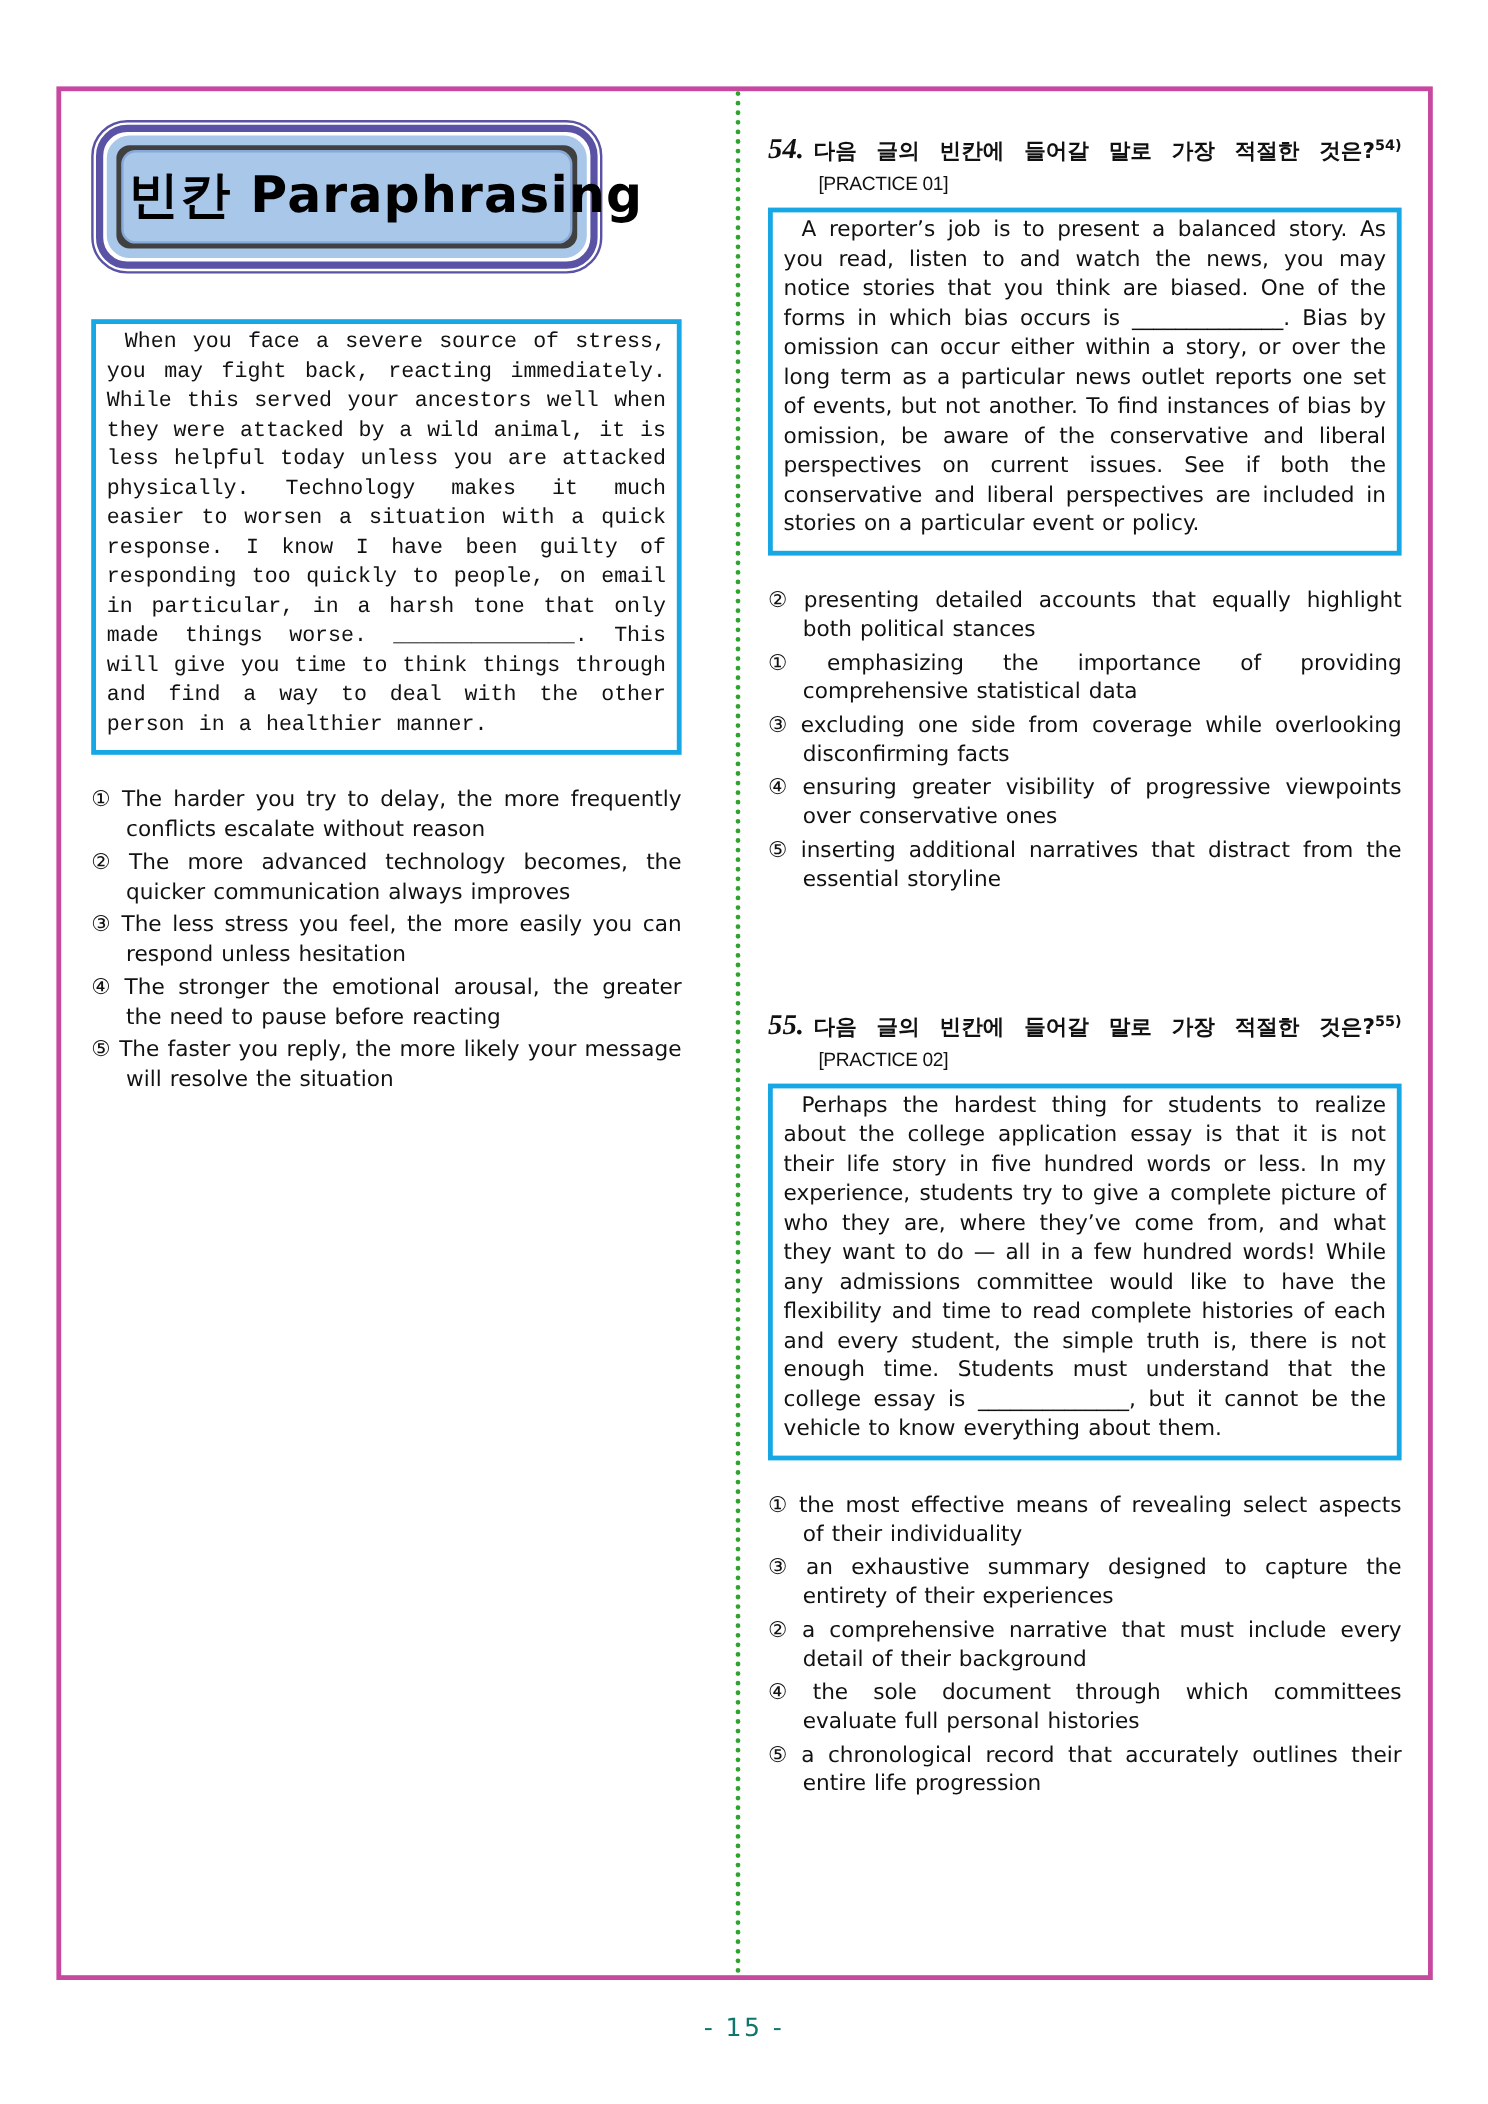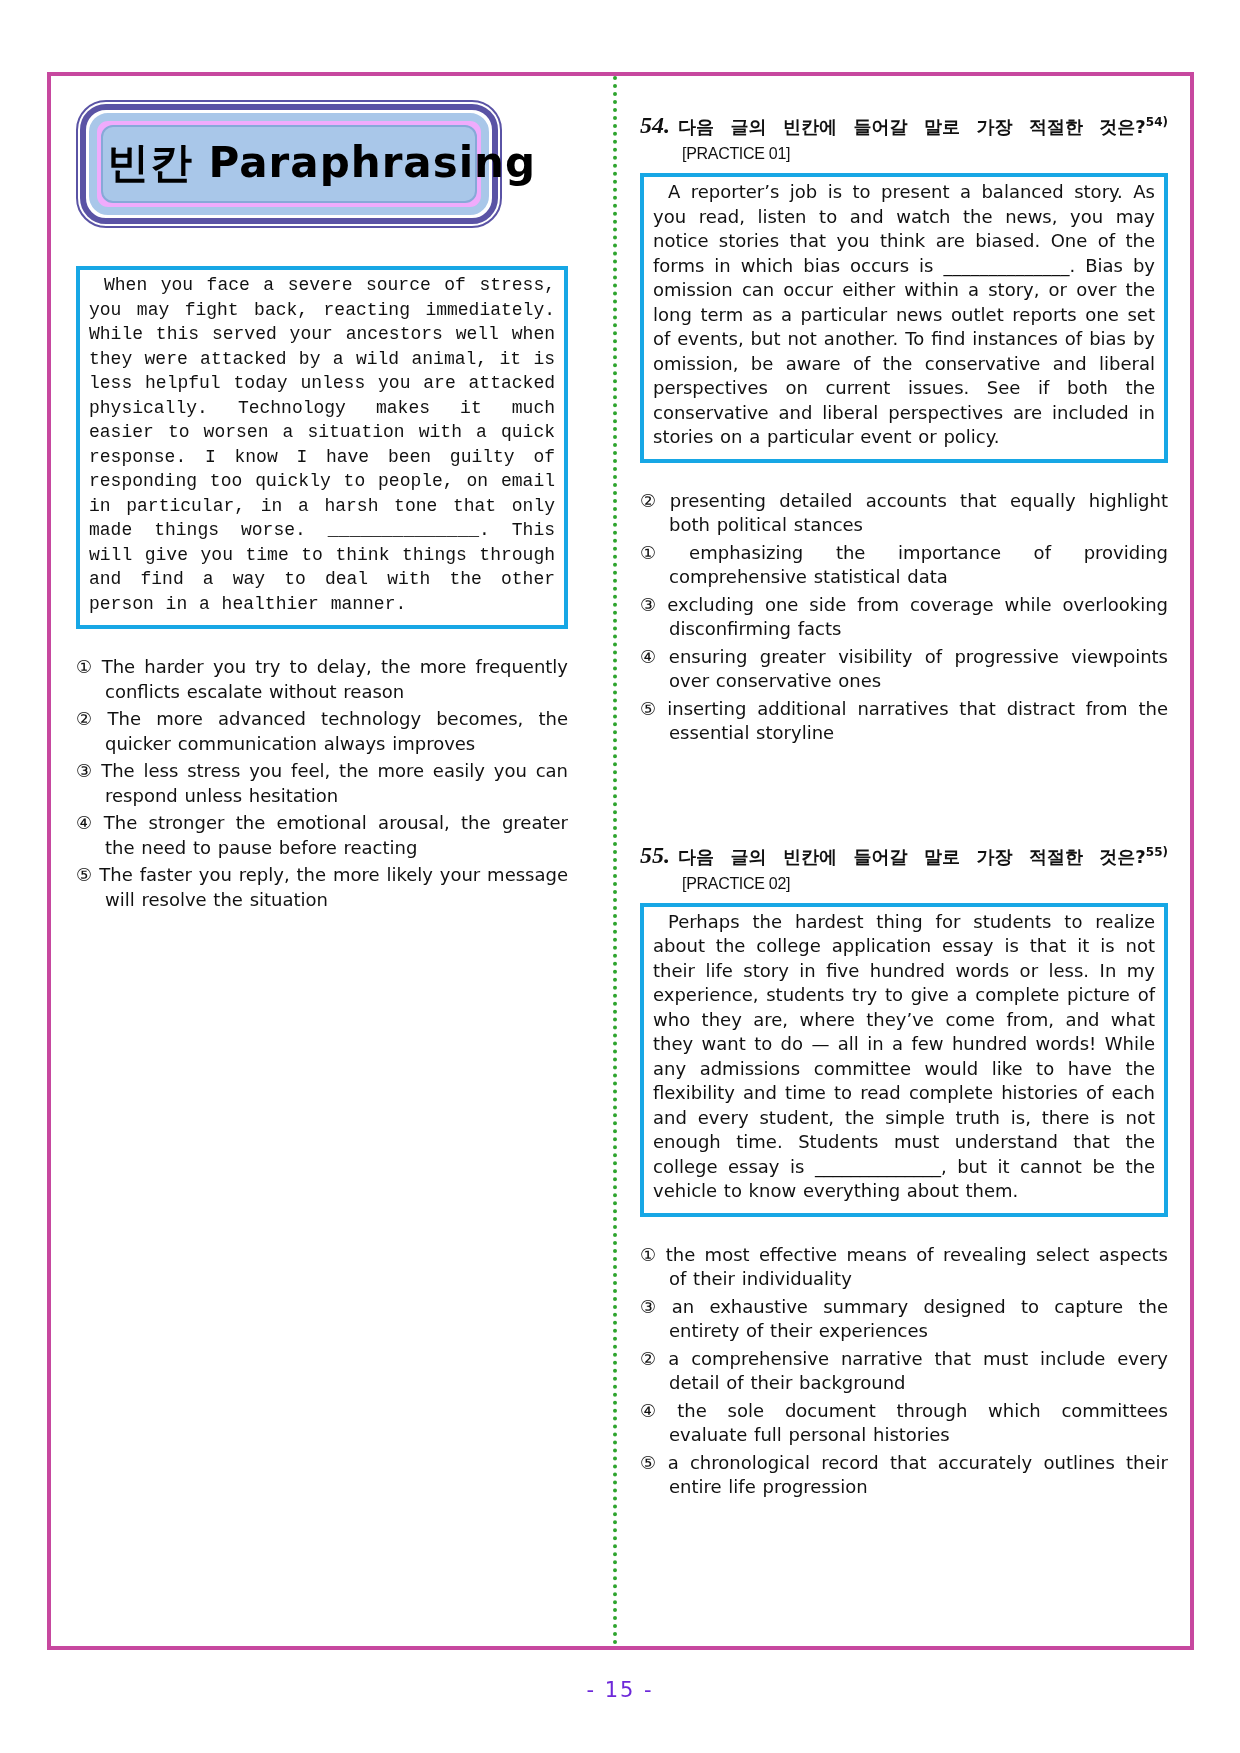--- a/index.html
+++ b/index.html
@@ -16,21 +16,21 @@
     position:absolute; left:613px; top:76px; height:1570px; width:0;
     border-left:4px dotted #2ea42e;
   }
   .col { position:absolute; }
   .col-left  { left:76px;  top:100px; width:492px; }
   .col-right { left:640px; top:112px; width:528px; }
 
   
   .badge    { width:426px; border:2px solid #5a53a5; border-radius:30px; padding:2px; margin-bottom:38px; }
   .badge-2  { border:6px solid #5a53a5; border-radius:26px; padding:3px; background:#fff; }
-  .badge-3  { border:8px solid #a9c7e9; border-radius:19px; padding:4px; background:#f0abfc; }
+  .badge-3  { border:8px solid #a9c7e9; border-radius:19px; padding:4px; background:#404040; }
   .badge-4  { background:#a9c7e9; border:2px solid #87a9d8; border-radius:12px; text-align:center; padding:8px 4px 10px 4px; }
   .badge-text { font-size:42px; font-weight:bold; color:#000; letter-spacing:1px; white-space:nowrap; }
 
   
   .q-header {
     padding-left:42px; text-indent:-42px; text-align:justify;
     font-size:18px; line-height:26px; font-weight:bold; margin-bottom:6px;
   }
   .q-num {
     font-family:Liberation Serif, serif; font-style:italic; font-weight:bold;
@@ -56,21 +56,21 @@
   }
   .marker { margin-right:7px; }
 
   .q53 .passage-box { margin-bottom:12px;font-family:Liberation Mono, monospace; }
   .q54 { margin-bottom:0; }
   .q55 { margin-top:96px; }
 
   
   .page-number {
     position:absolute; left:0; top:1678px; width:1240px; text-align:center;
-    font-size:21px; letter-spacing:2px; color:#6d28d9;
+    font-size:21px; letter-spacing:2px; color:#0f766e;
   }
 </style>
 </head>
 <body>
 
 <div class="frame"></div>
 <div class="divider"></div>
 
 <div class="col col-left">
 

